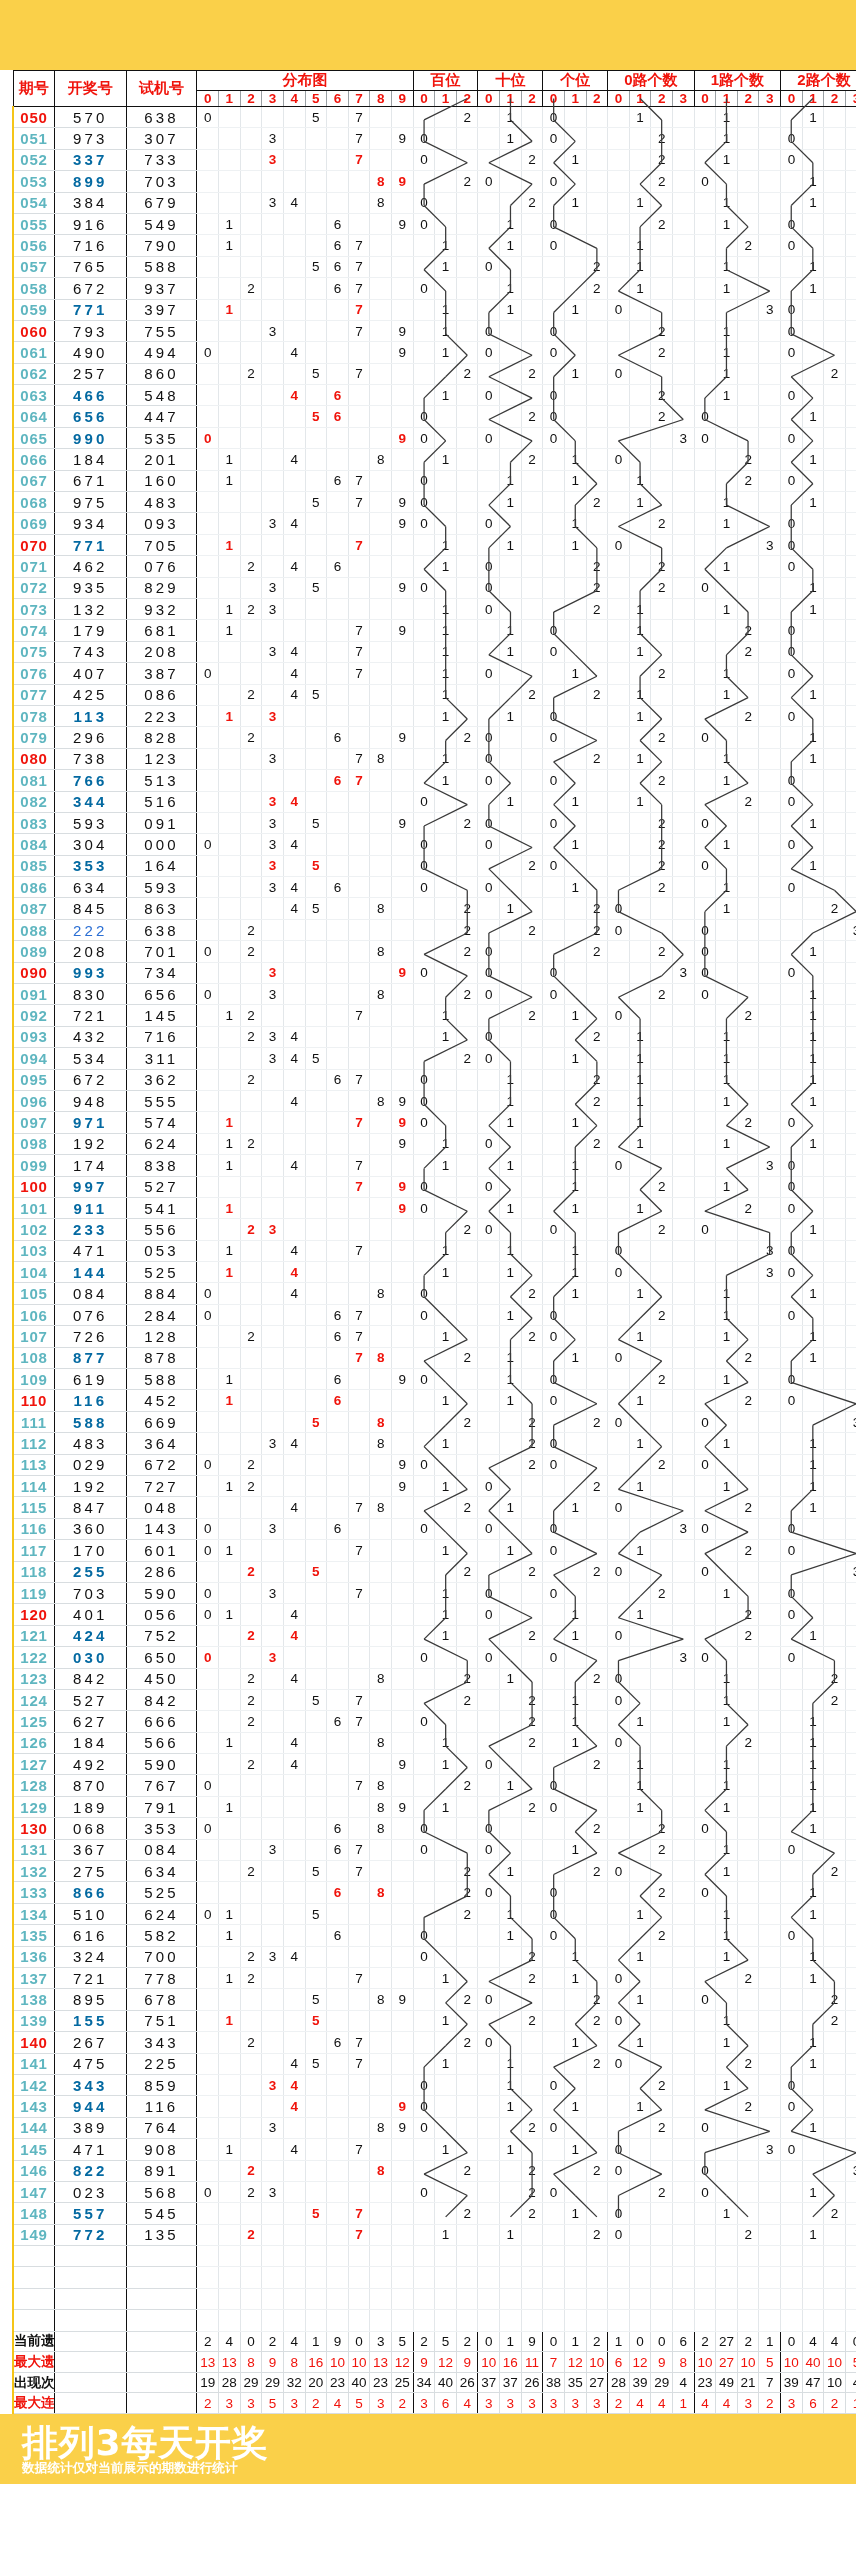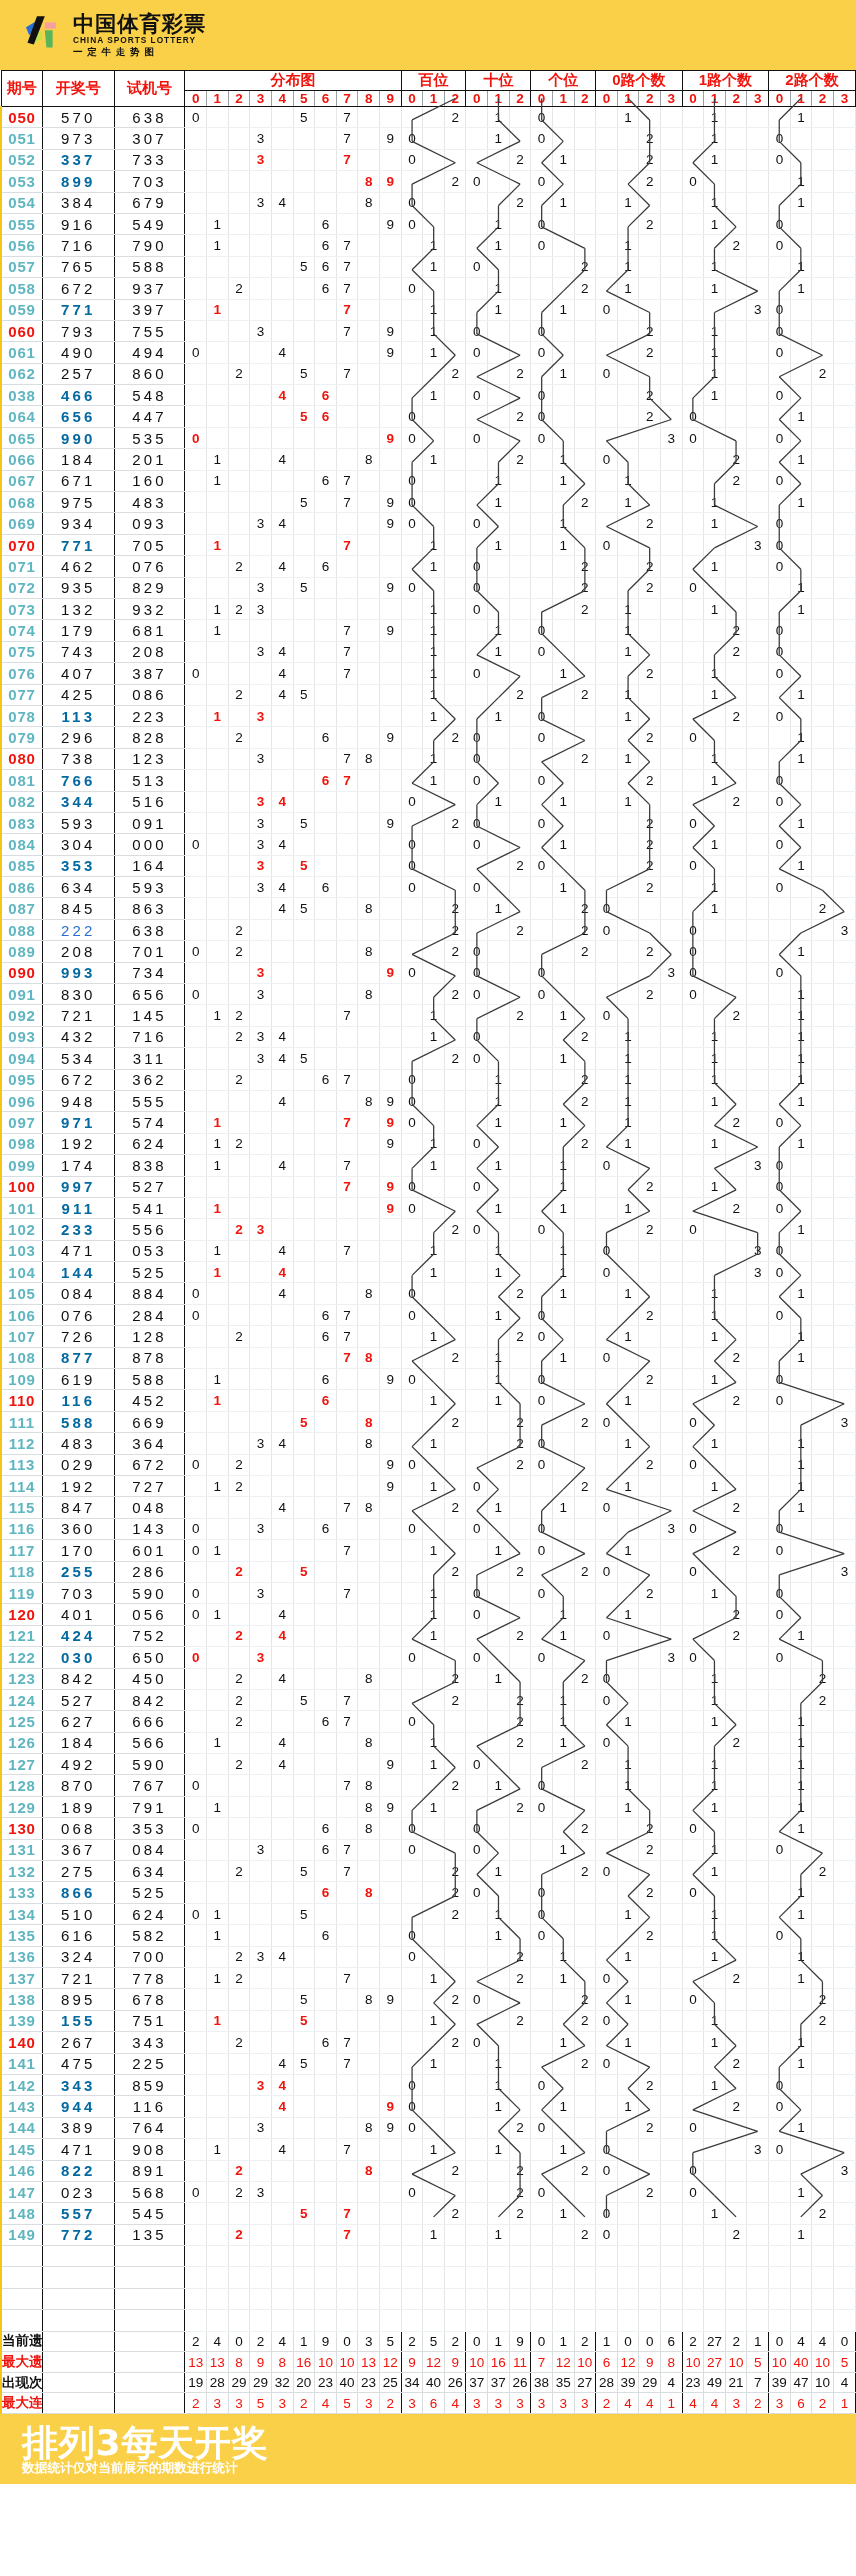--- a/index.html
+++ b/index.html
@@ -134,39 +134,23 @@
     color:#b8b8b8; font-size:21.4px; font-family:"DejaVu Sans",sans-serif;
   }
   .ghost { width:27px; height:24px; position:relative; }
 </style>
 </head>
 <body>
 
 <div id="app">
 
   <div class="hdr">
-    <div class="brand">
-      <div class="brand-mark">
-        <svg width="46" height="44" viewBox="0 0 58 56" aria-hidden="true">
-          <polygon points="6,18 20,10 24,20 10,28" fill="#2b6fd4"></polygon>
-          <polygon points="10,30 24,22 28,32 14,40" fill="#c8e04a"></polygon>
-          <polygon points="30,12 44,12 44,20 30,20" fill="#f4a0a0"></polygon>
-          <polygon points="30,22 40,22 40,44 32,44" fill="#5ab55a"></polygon>
-          <polygon points="20,4 30,4 16,40 8,38" fill="#111"></polygon>
-        </svg>
-      </div>
-      <div class="brand-text">
-        <div class="brand-cn">中国体育彩票</div>
-        <div class="brand-en">CHINA SPORTS LOTTERY</div>
-        <div class="brand-sub">一定牛走势图</div>
-      </div>
-    </div>
   </div>
 
-  <div style="position:relative;">
+  <div style="position:relative;margin-left:12px;">
     <table class="grid">
       <colgroup id="cols">
           <col style="width: 41px;">
           <col style="width: 71px;">
           <col style="width: 70px;">
           <col style="width: 21.4px;">
           <col style="width: 21.4px;">
           <col style="width: 21.4px;">
           <col style="width: 21.4px;">
           <col style="width: 21.4px;">
@@ -707,21 +691,21 @@
             <td class="dist grp-l"></td>
             <td class="dist">1</td>
             <td class="dist"></td>
             <td class="dist grp-r"></td>
             <td class="dist grp-l"></td>
             <td class="dist"></td>
             <td class="dist">2</td>
             <td class="dist grp-r"></td>
           </tr>
           <tr>
-            <td class="issue">038</td>
+            <td class="issue">063</td>
             <td class="ball red">466</td>
             <td class="test">548</td>
             <td class="dist grp-l red"></td>
             <td class="dist red"></td>
             <td class="dist red"></td>
             <td class="dist red"></td>
             <td class="dist red">4</td>
             <td class="dist red"></td>
             <td class="dist red">6</td>
             <td class="dist red"></td>

